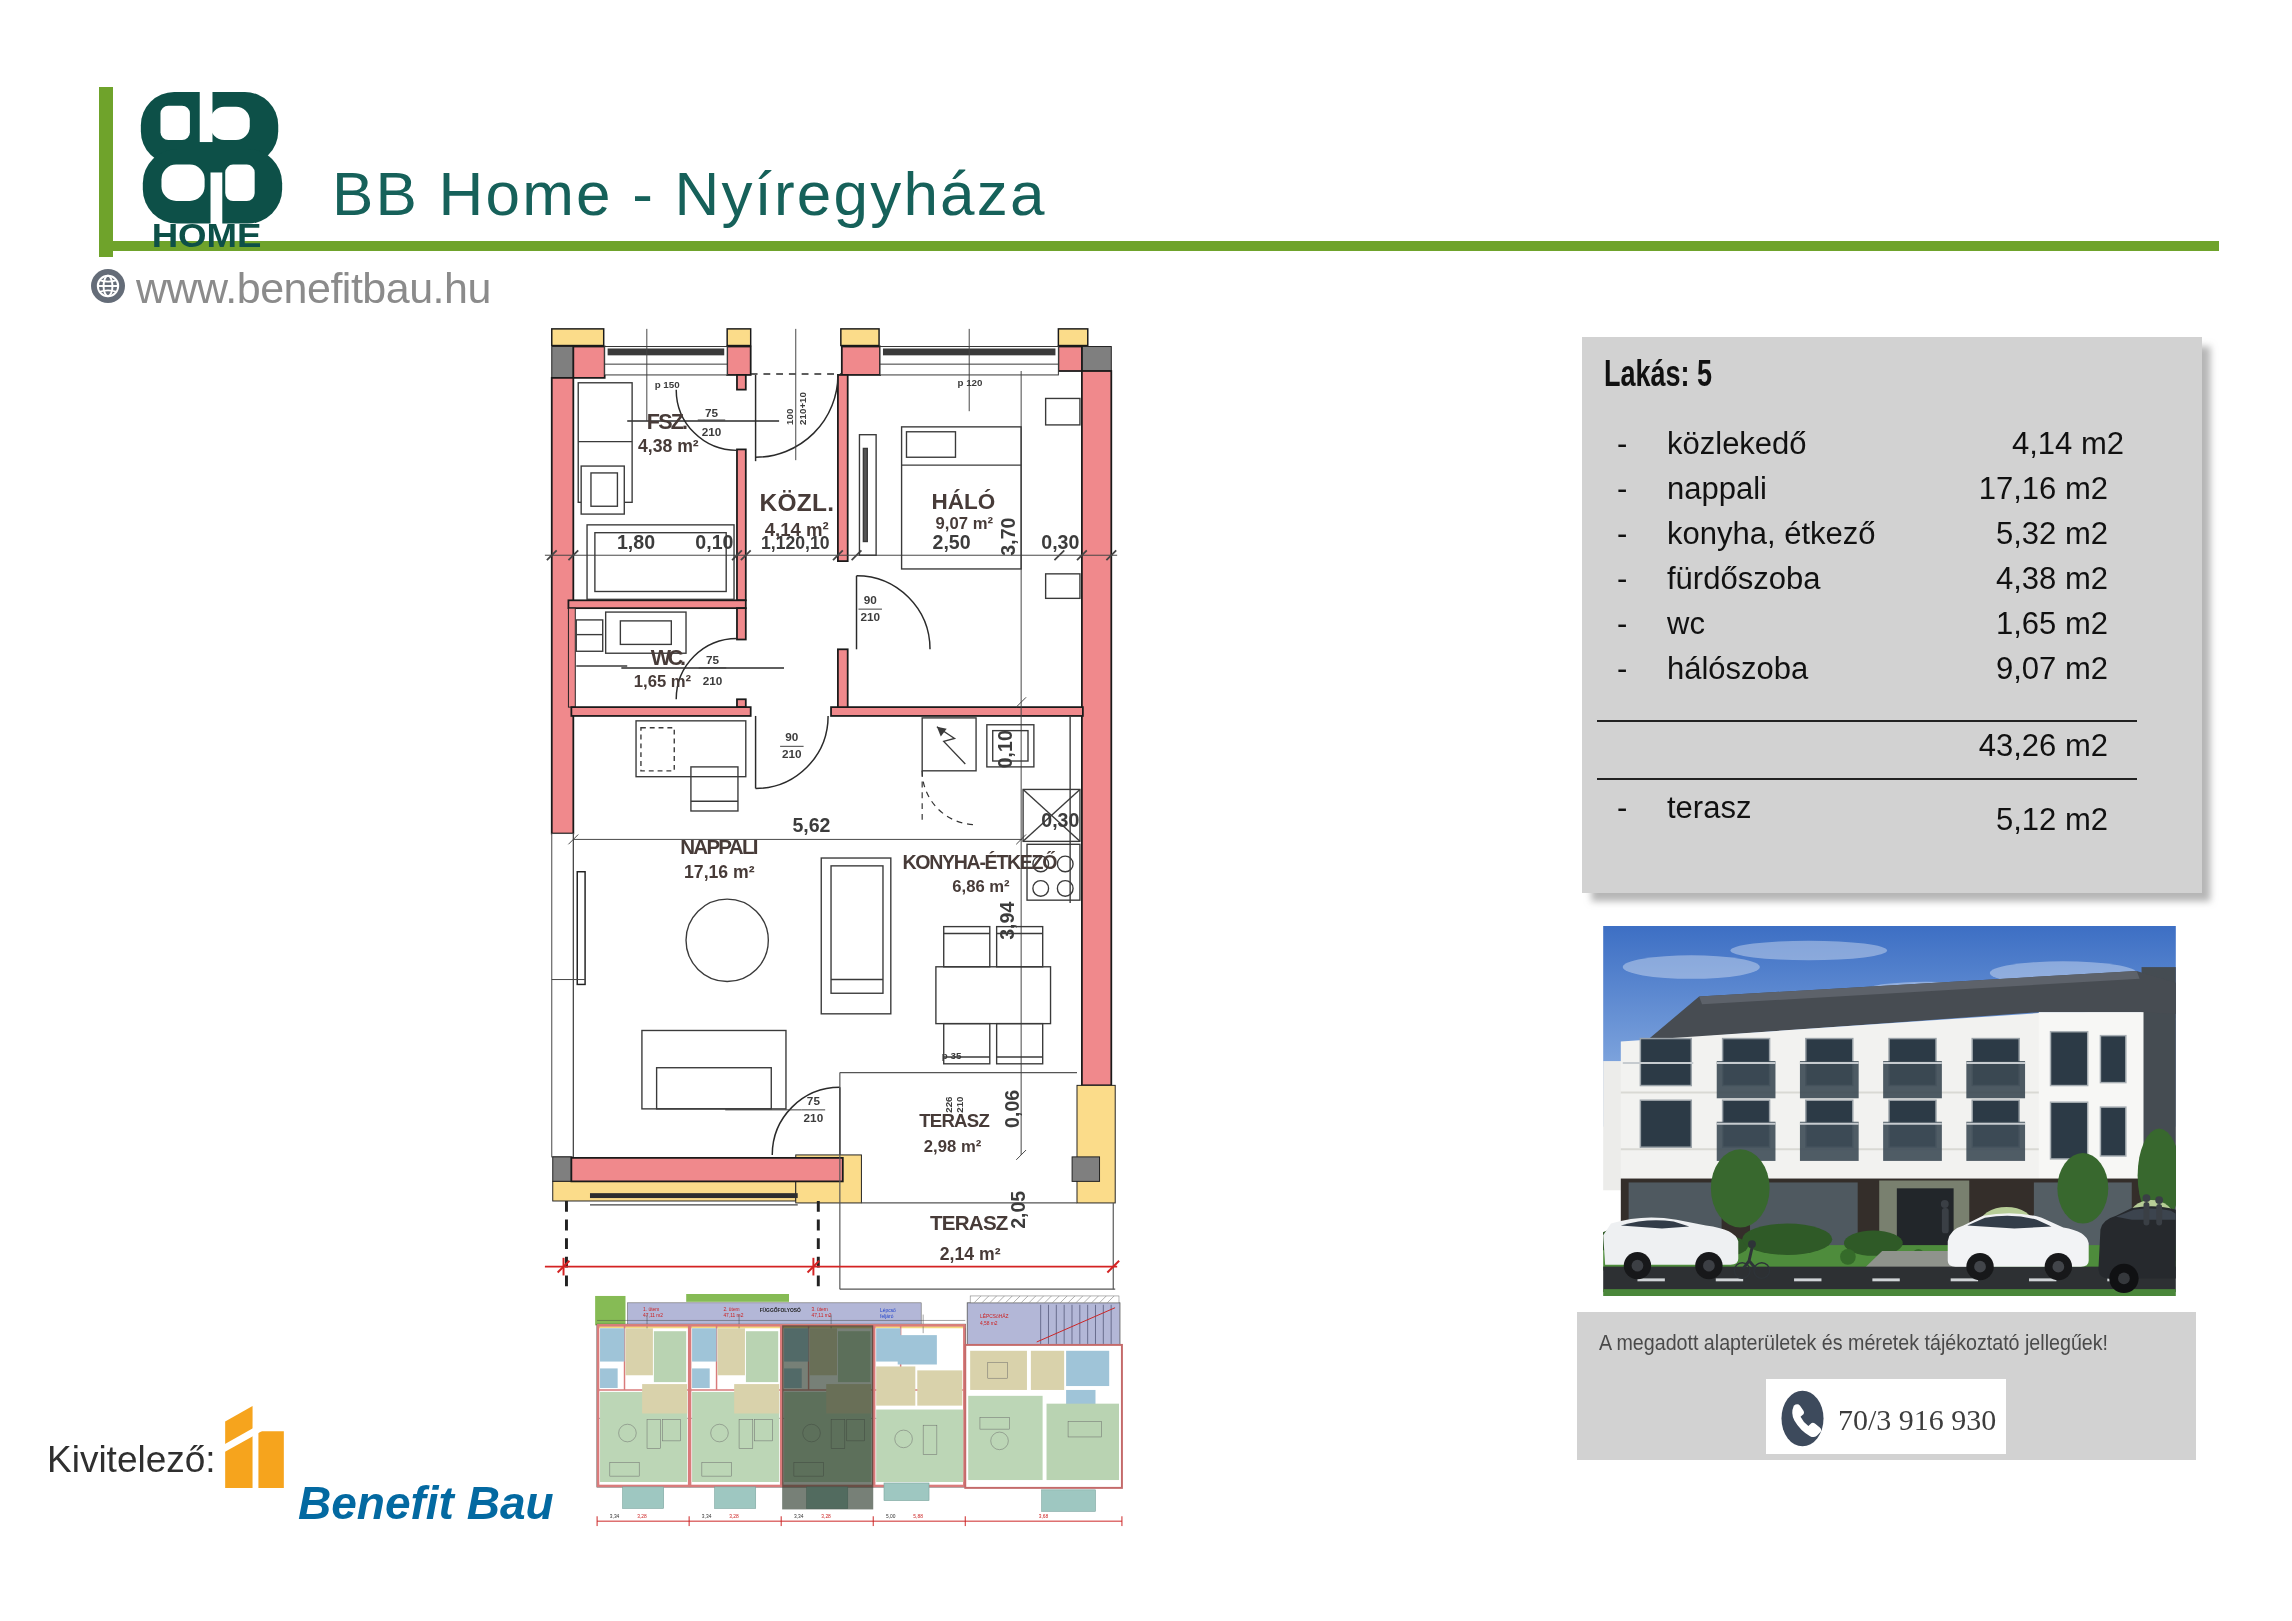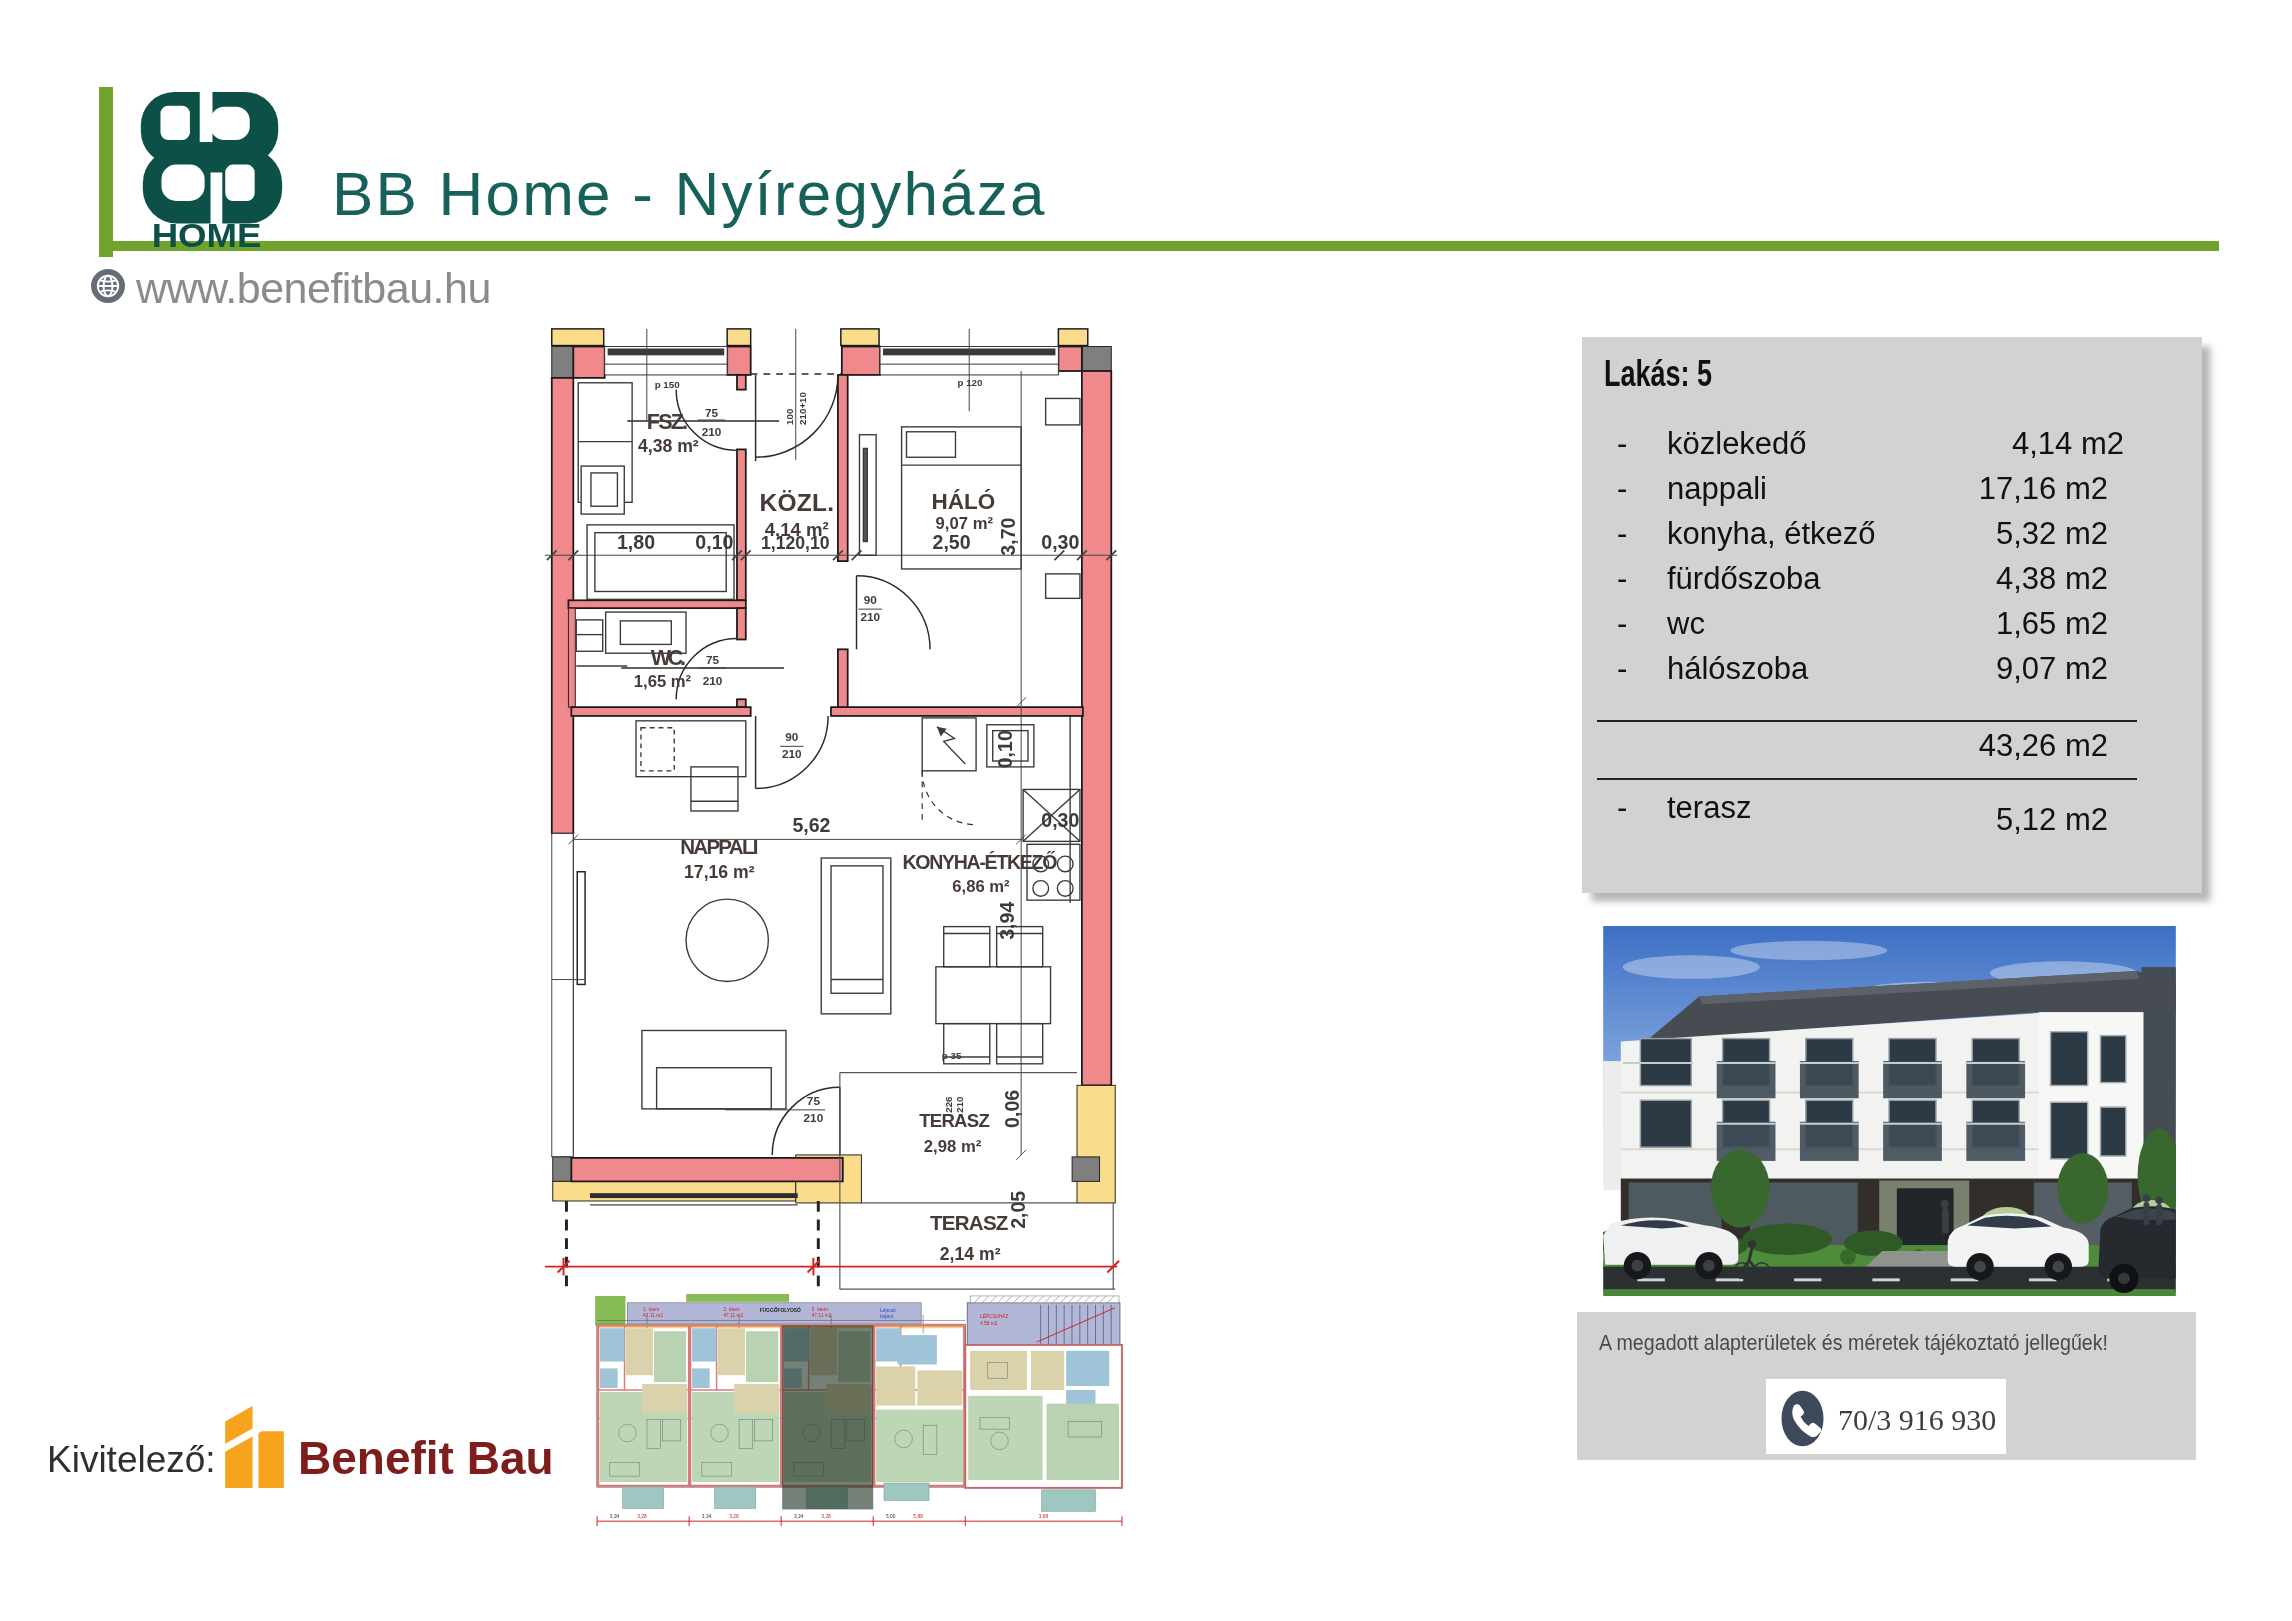--- a/index.html
+++ b/index.html
@@ -645,21 +645,21 @@
 <div class="abs" style="left:223px;top:1402px;width:63px;height:88px;">
 <svg width="63" height="88" viewBox="0 0 64 90" xmlns="http://www.w3.org/2000/svg">
   <g fill="#f6a41d">
     <polygon points="2,20 30,4 30,88 2,88"></polygon>
     <polygon points="36,30 62,30 62,88 36,88"></polygon>
   </g>
   <polygon points="0,44 64,8 64,16 0,52" fill="#ffffff"></polygon>
 </svg>
 </div>
 
-<div class="abs" style="left:298px;top:1431px;font-size:46px;font-weight:bold;color:#7f1d1d;letter-spacing:0px;">Benefit Bau</div>
+<div class="abs" style="left:298px;top:1476px;font-size:46px;font-weight:bold;color:#0369a1;letter-spacing:0px;font-style:italic;">Benefit Bau</div>
 
 <div class="abs" style="left:593px;top:1294px;width:534px;height:235px;">
 <svg width="534" height="235" viewBox="605 1320 545 240" xmlns="http://www.w3.org/2000/svg">
 
 <rect x="607" y="1322" width="31" height="30" fill="#86bb55"></rect>
 <rect x="700" y="1320" width="105" height="8" fill="#86bb55"></rect>
 
 <rect x="640" y="1329" width="300" height="23" fill="#b3b7d7" stroke="#666" stroke-width="0.6"></rect>
 <g fill="#cc2222" font-size="5" font-family="Liberation Sans">
   <text x="656" y="1337">1. ütem</text>

